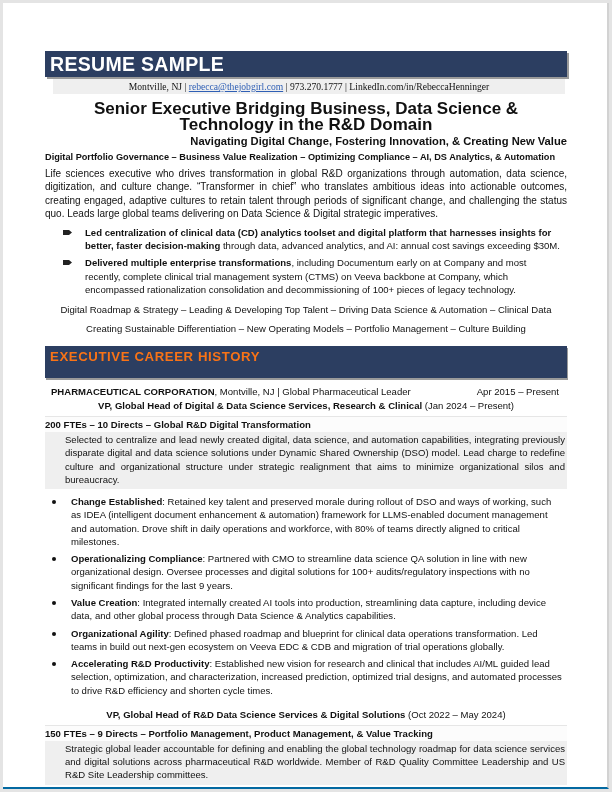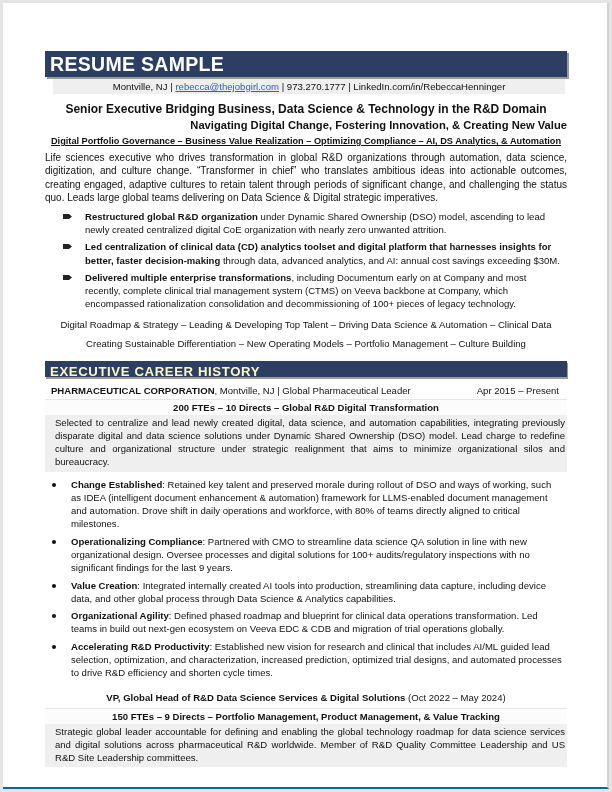--- a/index.html
+++ b/index.html
@@ -13,45 +13,45 @@
     background: #ffffff; border-right: 2px solid #d2d2d2; border-bottom: 2px solid #0369a1;
   }
   .content { position: absolute; left: 42px; top: 48px; width: 522px; }
   .title-bar {
     background: #2c3e61; color: #fff; height: 26px; line-height: 27px;
     padding-left: 5px; font-weight: bold; font-size: 19.5px; letter-spacing: 0.3px;
     box-shadow: 2px 2px 0 #9a9a9a;
   }
   .contact {
     margin: 2px 2px 0 8px; background: #efefef; text-align: center;
-    font-size: 9.6px; height: 15px; line-height: 15px;
+    font-size: 9.6px; height: 15px; line-height: 15px; font-family: Liberation Serif, serif;
   }
   .contact a { color: #2f5fb5; text-decoration: underline; }
-  .headline1 { text-align: center; font-weight: bold; font-size: 12px; margin-top: 7px; line-height: 16px; }
+  .headline1 { text-align: center; font-weight: bold; font-size: 17px; margin-top: 7px; line-height: 16px; }
   .headline2 { text-align: right; font-weight: bold; font-size: 11.2px; line-height: 17px; }
-  .headline3 { text-align: center; font-weight: bold; font-size: 9.2px; line-height: 15px; text-decoration: underline; }
+  .headline3 { text-align: left; font-weight: bold; font-size: 9.2px; line-height: 15px; }
   .summary { font-size: 10px; line-height: 13.4px; text-align: justify; margin-top: 2px; }
   ul.arrows { list-style: none; margin: 5px 0 0 0; padding: 0 0 0 40px; }
   ul.arrows li { position: relative; font-size: 9.55px; line-height: 13.3px; margin-bottom: 4px; padding-right: 6px; }
   ul.arrows li .mk {
     position: absolute; left: -22px; top: 4px; width: 9px; height: 5px;
   }
   .keywords { text-align: center; font-size: 9.55px; line-height: 19px; margin-top: 2px; }
   .section-bar {
-    margin-top: 8px; background: #2c3e61; color: #fef9c3; height: 16px; line-height: 21px;
+    margin-top: 8px; background: #2c3e61; color: #f97316; height: 32px; line-height: 21px;
     padding-left: 5px; font-weight: bold; font-size: 13.2px; letter-spacing: 0.6px;
     box-shadow: 1px 2px 0 #9a9a9a;
   }
   .company-row { display: flex; justify-content: space-between; font-size: 9.55px; margin-top: 7px; padding: 0 8px 0 6px; line-height: 13px; }
   .role { text-align: center; font-size: 9.55px; line-height: 16px; }
   .scope {
-    text-align: center; font-weight: bold; font-size: 9.55px; line-height: 15px;
+    text-align: left; font-weight: bold; font-size: 9.55px; line-height: 15px;
     border-top: 1px solid #e6e6e6; background: #fcfcfc; margin-top: 2px;
   }
-  .scope-desc { background: #efefef; font-size: 9.55px; line-height: 13.2px; text-align: justify; padding: 1px 2px 3px 10px; }
+  .scope-desc { background: #efefef; font-size: 9.55px; line-height: 13.2px; text-align: justify; padding: 1px 2px 3px 20px; }
   ul.dots { list-style: none; margin: 6px 0 0 0; padding: 0 0 0 26px; }
   ul.dots li { position: relative; font-size: 9.55px; line-height: 13.3px; margin-bottom: 4px; padding-right: 4px; }
   ul.dots li .dot { position: absolute; left: -19px; top: 5px; width: 4px; height: 4px; background: #111; border-radius: 50%; }
   .role2 { margin-top: 10px; }
   b { font-weight: bold; }
 </style>
 </head>
 <body>
 
 <div class="page">
@@ -69,26 +69,20 @@
     <div class="headline2">Navigating Digital Change, Fostering Innovation, &amp; Creating New Value</div>
     <div class="headline3">Digital Portfolio Governance – Business Value Realization – Optimizing Compliance – AI, DS Analytics, &amp; Automation</div>
 
     <div class="summary">Life sciences executive who drives transformation in global R&amp;D organizations through automation, data science, digitization, and culture change. “Transformer in chief” who translates ambitious ideas into actionable outcomes, creating engaged, adaptive cultures to retain talent through periods of significant change, and challenging the status quo. Leads large global teams delivering on Data Science &amp; Digital strategic imperatives.</div>
 
     <ul class="arrows">
       <li>
         <svg class="mk" viewBox="0 0 9 5">
             <polygon points="0,0 6,0 9,2.5 6,5 0,5" fill="#222"></polygon>
           </svg>
-        <b>Restructured global R&amp;D organization</b><span> under Dynamic Shared Ownership (DSO) model, ascending to lead newly created centralized digital CoE organization with nearly zero unwanted attrition.</span>
-      </li>
-      <li>
-        <svg class="mk" viewBox="0 0 9 5">
-            <polygon points="0,0 6,0 9,2.5 6,5 0,5" fill="#222"></polygon>
-          </svg>
         <b>Led centralization of clinical data (CD) analytics toolset and digital platform that harnesses insights for better, faster decision-making</b><span> through data, advanced analytics, and AI: annual cost savings exceeding $30M.</span>
       </li>
       <li>
         <svg class="mk" viewBox="0 0 9 5">
             <polygon points="0,0 6,0 9,2.5 6,5 0,5" fill="#222"></polygon>
           </svg>
         <b>Delivered multiple enterprise transformations</b><span>, including Documentum early on at Company and most recently, complete clinical trial management system (CTMS) on Veeva backbone at Company, which encompassed rationalization consolidation and decommissioning of 100+ pieces of legacy technology.</span>
       </li>
     </ul>
 
@@ -99,20 +93,23 @@
 
     <div class="section-bar">
       <span>EXECUTIVE CAREER HISTORY</span>
     </div>
 
     <div class="company-row">
       <span><b>PHARMACEUTICAL CORPORATION</b><span>, Montville, NJ | Global Pharmaceutical Leader</span></span>
       <span>Apr 2015 – Present</span>
     </div>
 
+    <div class="role">
+      <b>VP, Global Head of Digital &amp; Data Science Services, Research &amp; Clinical</b><span> (Jan 2024 – Present)</span>
+    </div>
     <div class="scope">200 FTEs – 10 Directs – Global R&amp;D Digital Transformation</div>
     <div class="scope-desc">Selected to centralize and lead newly created digital, data science, and automation capabilities, integrating previously disparate digital and data science solutions under Dynamic Shared Ownership (DSO) model. Lead charge to redefine culture and organizational structure under strategic realignment that aims to minimize organizational silos and bureaucracy.</div>
 
     <ul class="dots">
       <li><span class="dot"></span><b>Change Established</b><span>: Retained key talent and preserved morale during rollout of DSO and ways of working, such as IDEA (intelligent document enhancement &amp; automation) framework for LLMS-enabled document management and automation. Drove shift in daily operations and workforce, with 80% of teams directly aligned to critical milestones.</span></li>
       <li><span class="dot"></span><b>Operationalizing Compliance</b><span>: Partnered with CMO to streamline data science QA solution in line with new organizational design. Oversee processes and digital solutions for 100+ audits/regulatory inspections with no significant findings for the last 9 years.</span></li>
       <li><span class="dot"></span><b>Value Creation</b><span>: Integrated internally created AI tools into production, streamlining data capture, including device data, and other global process through Data Science &amp; Analytics capabilities.</span></li>
       <li><span class="dot"></span><b>Organizational Agility</b><span>: Defined phased roadmap and blueprint for clinical data operations transformation. Led teams in build out next-gen ecosystem on Veeva EDC &amp; CDB and migration of trial operations globally.</span></li>
       <li><span class="dot"></span><b>Accelerating R&amp;D Productivity</b><span>: Established new vision for research and clinical that includes AI/ML guided lead selection, optimization, and characterization, increased prediction, optimized trial designs, and automated processes to drive R&amp;D efficiency and shorten cycle times.</span></li>
     </ul>

